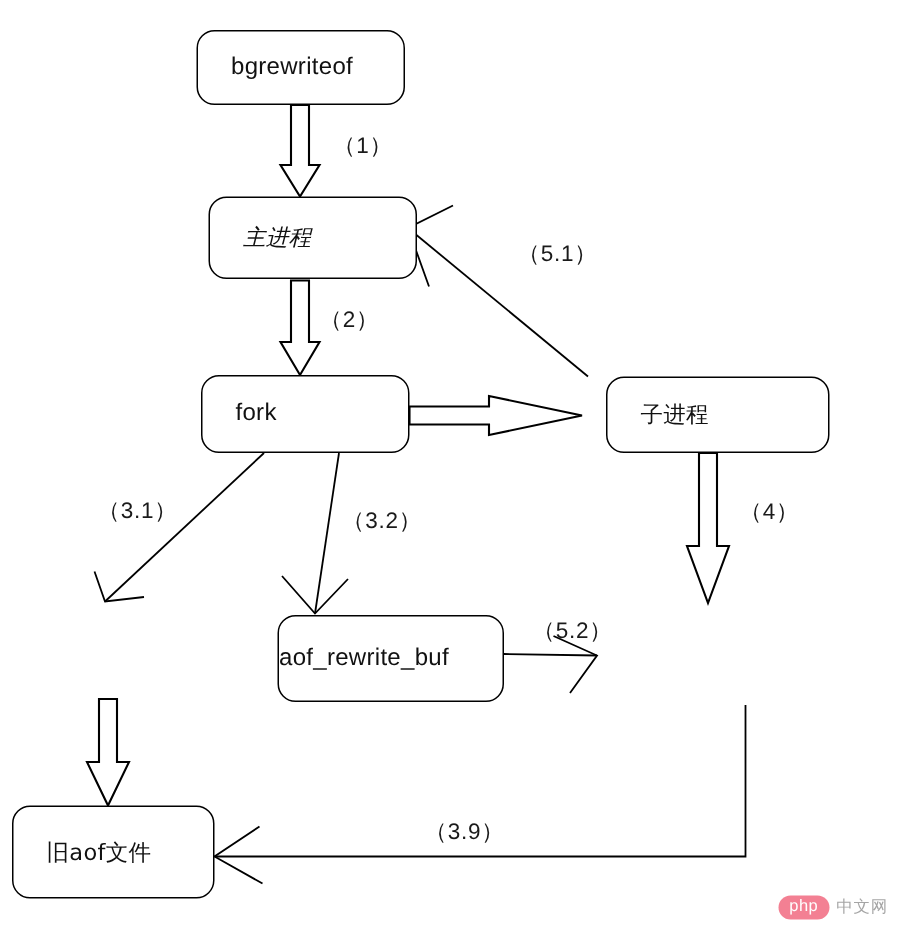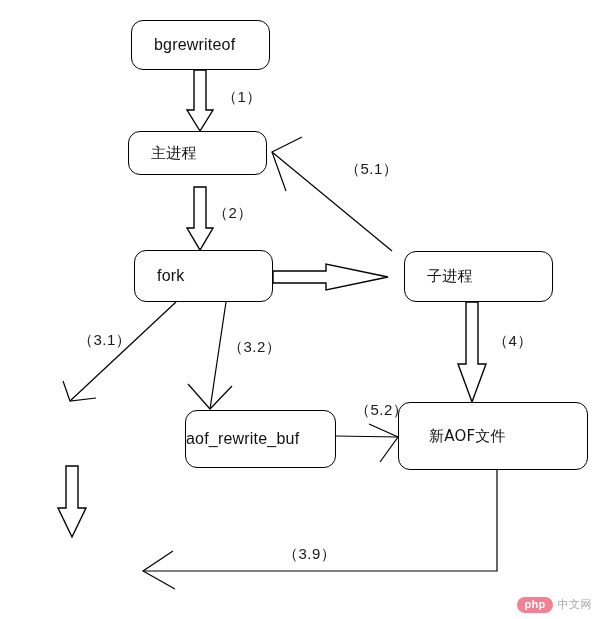--- a/index.html
+++ b/index.html
@@ -61,21 +61,21 @@
     bottom: 6px;
     display: flex;
     align-items: center;
     gap: 5px;
     opacity: 0.92;
   }
   #watermark .php-badge {
     background: #f2768a;
     color: #ffffff;
     font-size: 11px;
-    font-weight: bold;
+    font-weight: normal;
     padding: 1px 7px 2px 7px;
     border-radius: 9px;
     letter-spacing: 0.3px;
     line-height: 1.2;
   }
   #watermark .wm-text {
     color: #9e9e9e;
     font-size: 11px;
     font-family: "DejaVu Sans", sans-serif;
     letter-spacing: 0.5px;
@@ -131,55 +131,55 @@
 
     <g>
       <path d="M 66 466 L 78 466 L 78 508 L 86 508 L 72 537 L 58 508 L 66 508 Z" fill="#ffffff" stroke="#000000" stroke-width="1.4" stroke-linejoin="miter"></path>
     </g>
   </svg>
 
   <div class="node-box" style="left:131px; top:20px; width:139px; height:50px;">
     <span class="node-label">bgrewriteof</span>
   </div>
 
-  <div class="node-box" style="left:128px; top:131px; width:139px; height:44px;">
+  <div class="node-box" style="left:139px; top:131px; width:139px; height:55px;font-style:italic;">
     <span class="node-label cjk">主进程</span>
   </div>
 
   <div class="node-box" style="left:134px; top:250px; width:139px; height:52px;">
     <span class="node-label">fork</span>
   </div>
 
   <div class="node-box" style="left:404px; top:251px; width:149px; height:51px;">
     <span class="node-label cjk">子进程</span>
   </div>
 
 
   <div class="node-box" style="left:185px; top:410px; width:151px; height:58px; padding-left:0;">
     <span class="node-label">aof_rewrite_buf</span>
   </div>
 
-  <div class="node-box" style="left:398px; top:402px; width:190px; height:68px; padding-left:30px;">
-    <span class="node-label cjk">新AOF文件</span>
+
+  <div class="node-box" style="left:8px; top:537px; width:135px; height:62px;">
+    <span class="node-label cjk">旧aof文件</span>
   </div>
-
 
   <span class="edge-label" style="left:222px; top:88px;">（1）</span>
 
   <span class="edge-label" style="left:213px; top:204px;">（2）</span>
 
-  <span class="edge-label" style="left:78px; top:331px;">（3.1）</span>
+  <span class="edge-label" style="left:65px; top:331px;">（3.1）</span>
 
   <span class="edge-label" style="left:228px; top:338px;">（3.2）</span>
 
   <span class="edge-label" style="left:493px; top:332px;">（4）</span>
 
   <span class="edge-label" style="left:333px; top:160px;margin-left:12px;">（5.1）</span>
 
-  <span class="edge-label" style="left:355px; top:401px;">（5.2）</span>
+  <span class="edge-label" style="left:355px; top:411px;">（5.2）</span>
 
   <span class="edge-label" style="left:283px; top:545px;">（3.9）</span>
 
   <div id="watermark">
     <span class="php-badge">php</span>
     <span class="wm-text">中文网</span>
   </div>
 
 </div>
 

